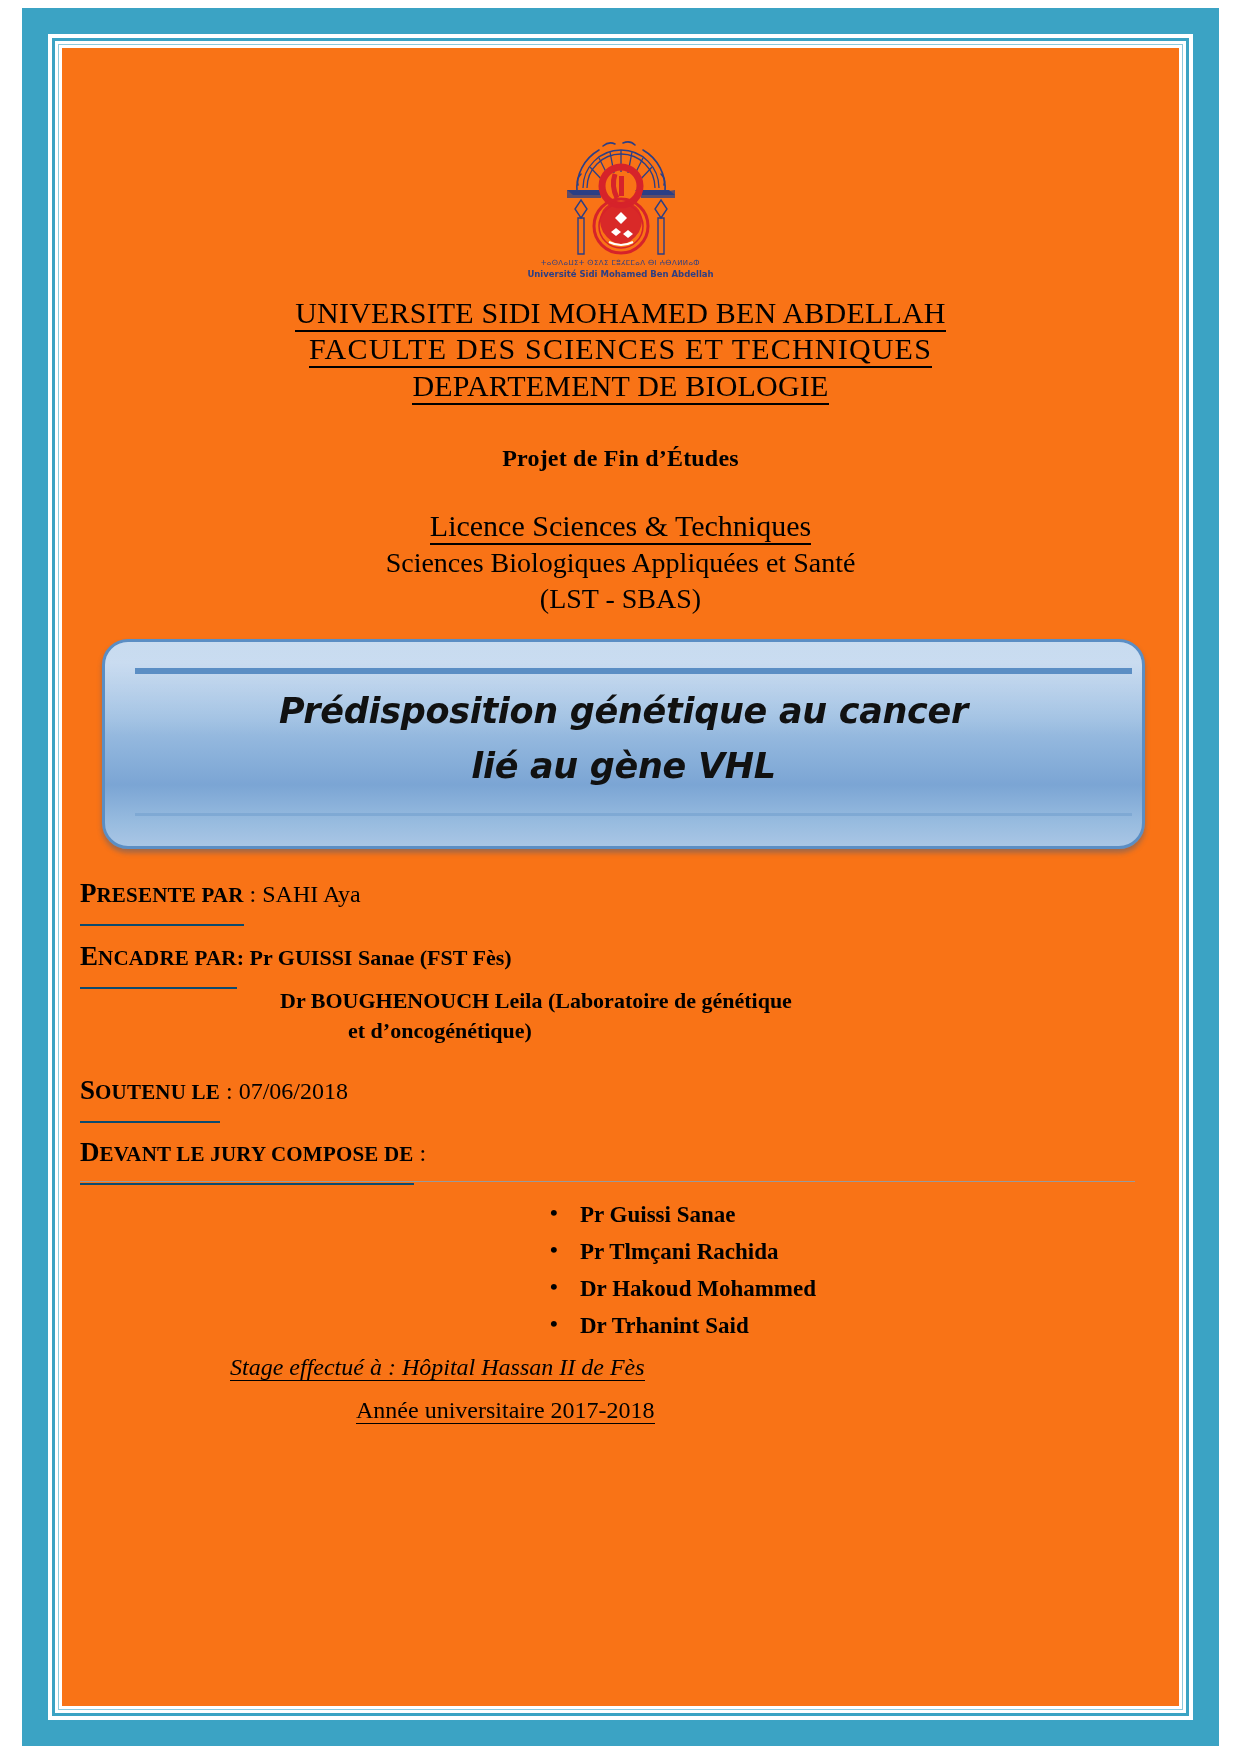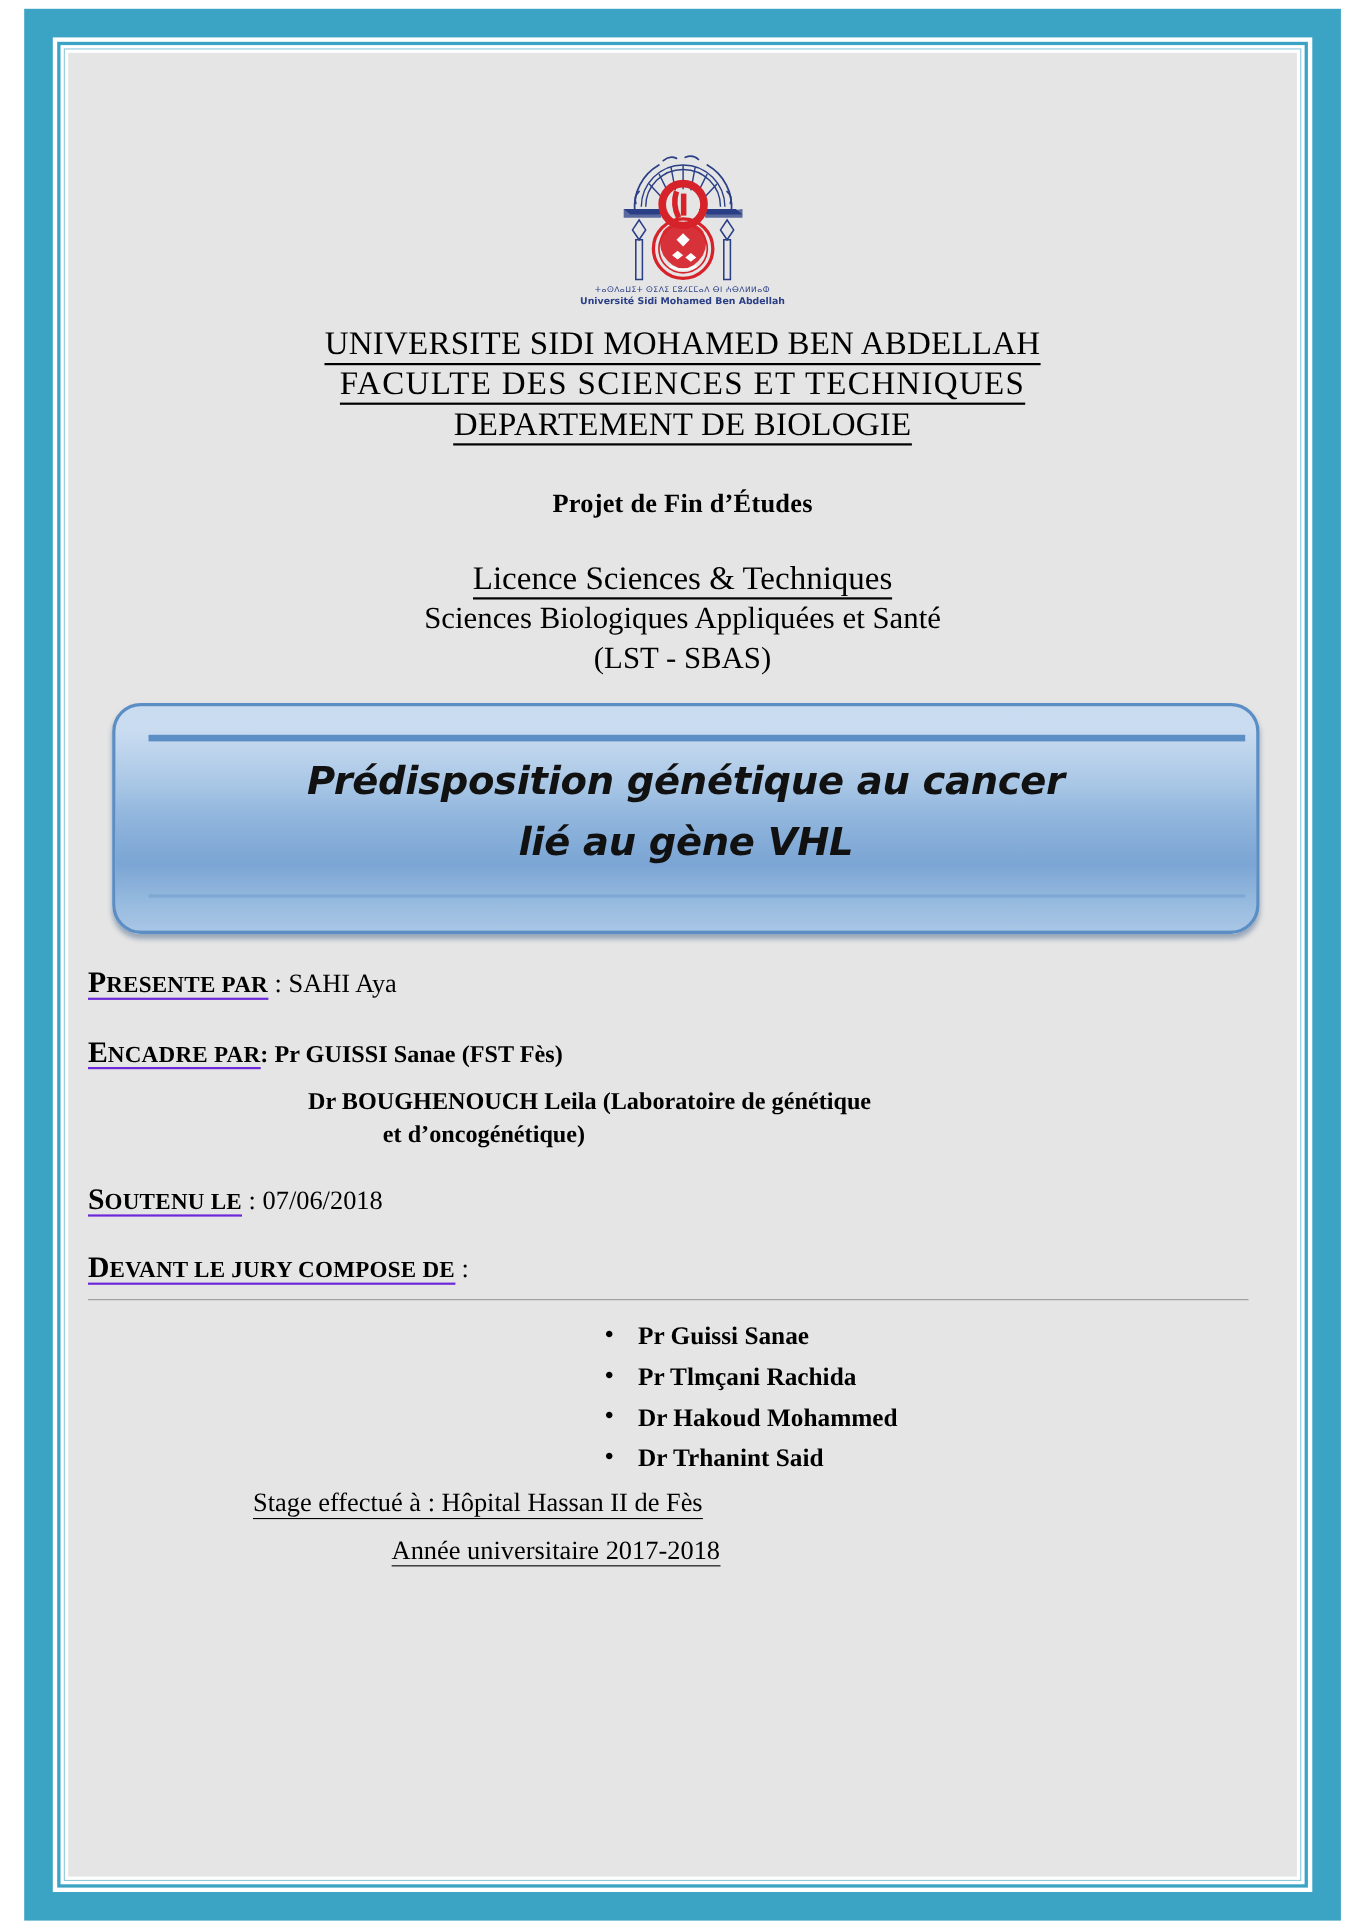--- a/index.html
+++ b/index.html
@@ -53,21 +53,21 @@
     border: 1px solid #8dc9dc;
     box-sizing: border-box;
   }
 
   .content {
     position: absolute;
     left: 62px;
     top: 48px;
     right: 62px;
     bottom: 48px;
-    background: #e5e5e5;
+    background: #f97316;
     box-sizing: border-box;
     padding: 0;
     overflow: hidden;
   }
 
   
   .logo-wrap {
     margin: 62px auto 0 auto;
     width: 190px;
     text-align: center;
@@ -179,22 +179,22 @@
   }
 
   
   .info { padding: 0 34px 0 18px; margin-top: 26px; }
 
   .info-row { margin-top: 26px; font-size: 23px; line-height: 1.35; }
   .info-row.first { margin-top: 0; }
 
   .lbl {
     font-weight: bold;
-    border-bottom: 2px solid #6d28d9;
-    padding-bottom: 0px;
+    border-bottom: 2px solid #0c4a6e;
+    padding-bottom: 17px;
     white-space: nowrap;
     font-family: Liberation Serif, serif;
   }
   .lbl .cap { font-size: 27px; }
   .lbl .sm  { font-size: 21px; letter-spacing: .2px; }
 
   .val-light { font-size: 24px; }
   .val-bold  { font-weight: bold; font-size: 22px; }
 
   .encadre-2 {
@@ -235,21 +235,21 @@
     top: -1px;
     font-size: 22px;
   }
 
   .footer-1 {
     margin-top: 6px;
     padding-left: 150px;
     font-size: 24px;
     line-height: 1.4;
   }
-  .footer-1 span { border-bottom: 1.5px solid #000; }
+  .footer-1 span { border-bottom: 1.5px solid #000; font-style: italic; }
   .footer-2 {
     margin-top: 10px;
     padding-left: 228px;
     font-size: 24px;
     line-height: 1.4;
   }
   .footer-2 span { border-bottom: 1.5px solid #000; margin-left: 48px; }
 </style>
 </head>
 <body>

